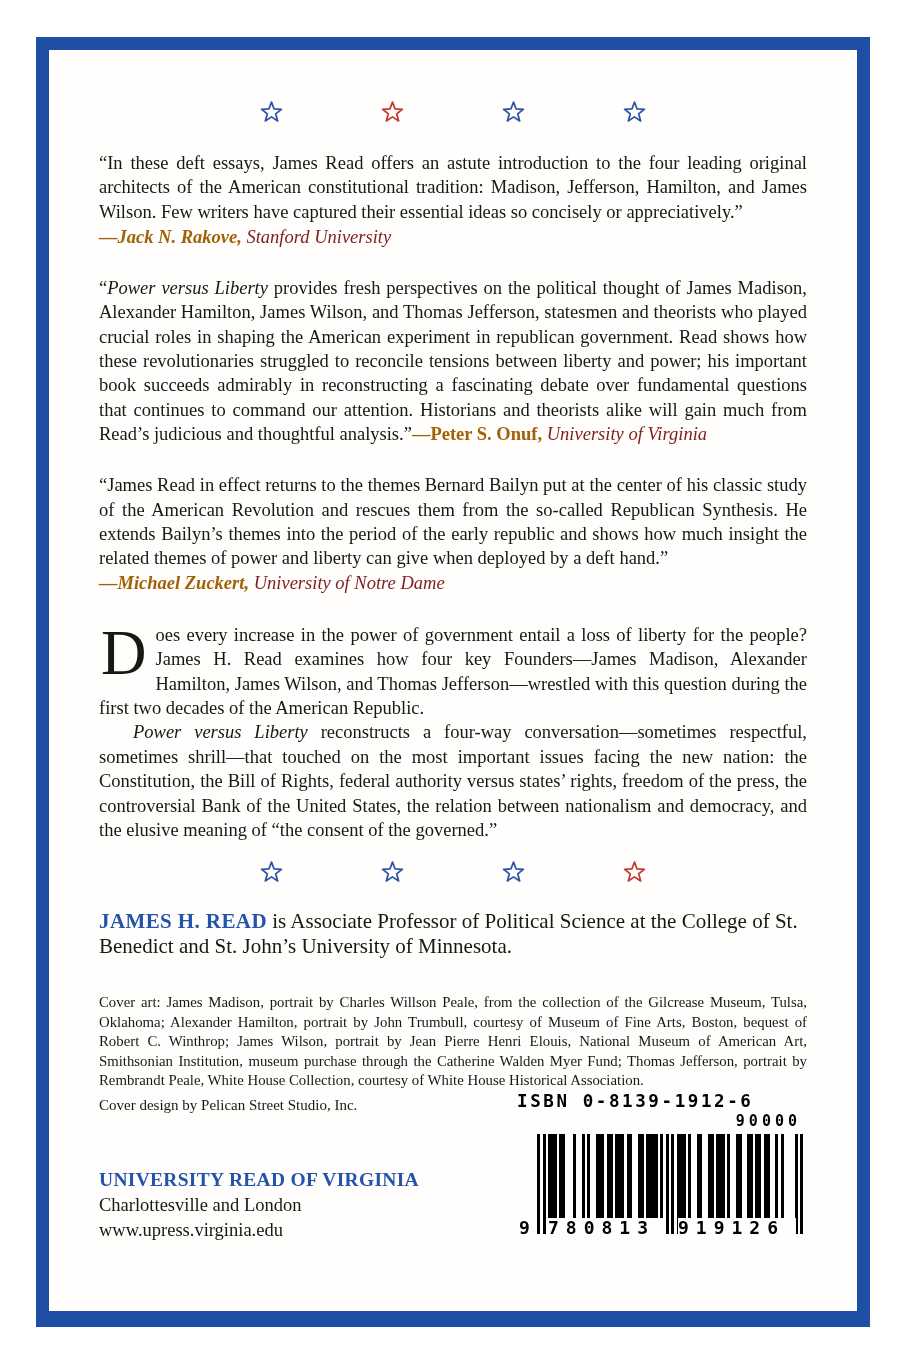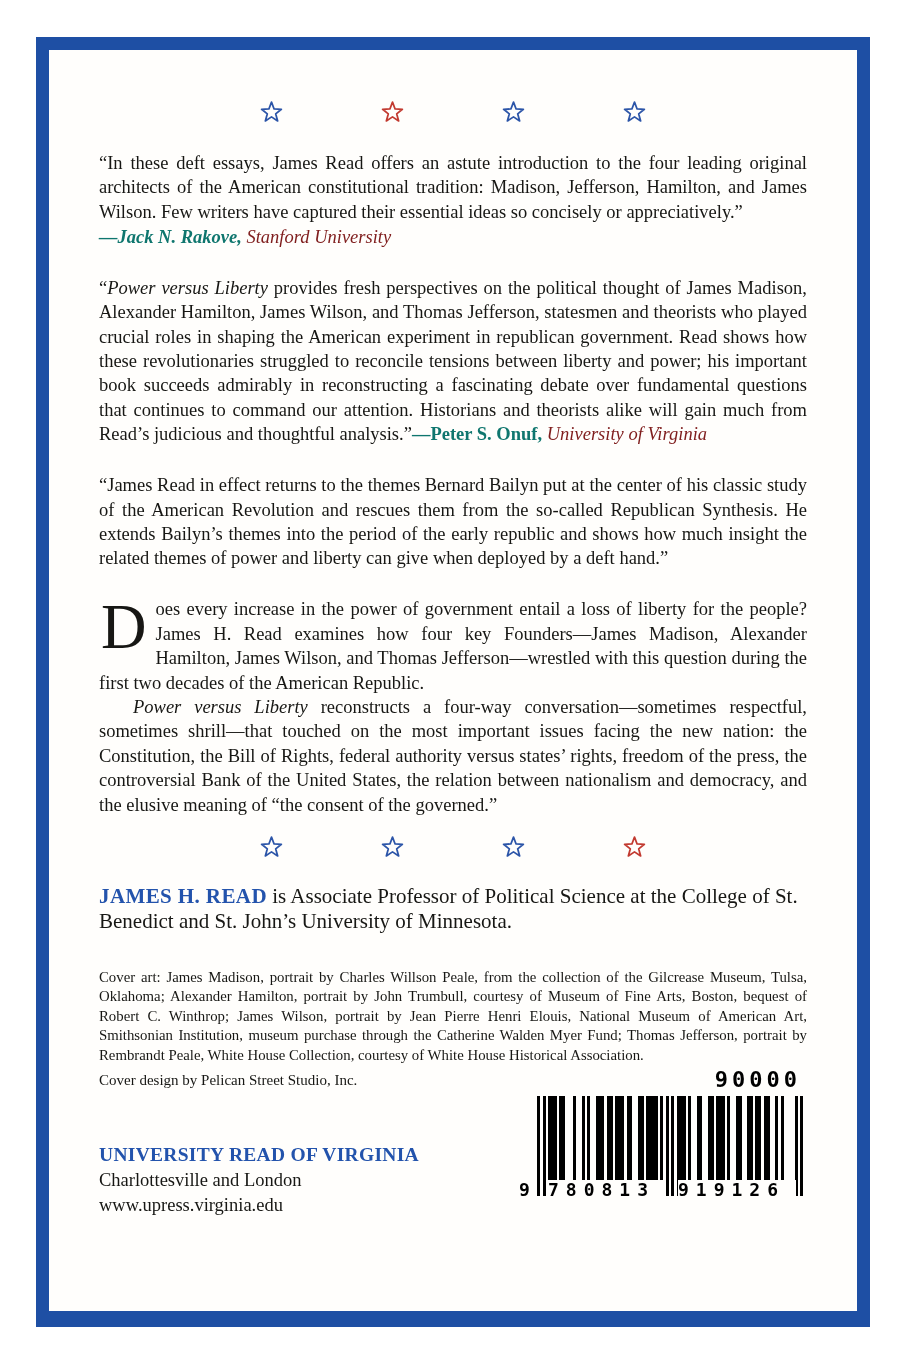--- a/index.html
+++ b/index.html
@@ -41,21 +41,21 @@
   .blurb { margin-bottom:27px; }
   .blurb-text {
     font-size:18.5px; line-height:24.3px;
     text-align:justify;
   }
   .attribution {
     font-size:18.5px; line-height:24.3px;
     color:#2c55a8; font-style:italic;
     margin-top:1px;
   }
-  .attr-name { font-weight:bold; color:#0f766e; }
+  .attr-name { font-weight:bold; color:#a16207; }
   .attr-affil { color:#7f1d1d; font-style:italic; }
 
   
   .description { margin-top:2px; }
   .description p {
     font-size:18.5px; line-height:24.4px;
     text-align:justify;
   }
   .drop-cap {
     float:left;
@@ -98,21 +98,21 @@
   
   .barcode-block { width:290px; }
   .isbn-label {
     font-family:"DejaVu Sans Mono", monospace;
     font-weight:bold; font-size:17.5px;
     letter-spacing:2.6px; white-space:nowrap;
     color:#000;
   }
   .price-code {
     font-family:"DejaVu Sans Mono", monospace;
-    font-weight:bold; font-size:22px;
+    font-weight:bold; font-size:15px;
     letter-spacing:4px; text-align:right;
     padding-right:6px; margin:1px 0 4px 0;
     color:#000;
   }
   .barcode { position:relative; height:102px; }
   .barcode-bars { position:absolute; left:20px; top:0; }
   .bc-digit {
     position:absolute; bottom:-1px;
     font-family:"DejaVu Sans Mono", monospace;
     font-weight:bold; font-size:18px; line-height:19px;
@@ -147,20 +147,21 @@
       <p class="blurb-text">“In these deft essays, James Read offers an astute introduction to the four leading original architects of the American constitutional tradition: Madison, Jefferson, Hamilton, and James Wilson. Few writers have captured their essential ideas so concisely or appreciatively.”</p>
       <p class="attribution"><span class="attr-name">—Jack N. Rakove,</span><span class="attr-affil"> Stanford University</span></p>
     </section>
 
     <section class="blurb">
       <p class="blurb-text"><span>“</span><em>Power versus Liberty</em><span> provides fresh perspectives on the political thought of James Madison, Alexander Hamilton, James Wilson, and Thomas Jefferson, statesmen and theorists who played crucial roles in shaping the American experiment in republican government. Read shows how these revolutionaries struggled to reconcile tensions between liberty and power; his important book succeeds admirably in reconstructing a fascinating debate over fundamental questions that continues to command our attention. Historians and theorists alike will gain much from Read’s judicious and thoughtful analysis.”</span><span class="attr-name">—Peter S. Onuf,</span><span class="attr-affil"> University of Virginia</span></p>
     </section>
 
     <section class="blurb">
       <p class="blurb-text">“James Read in effect returns to the themes Bernard Bailyn put at the center of his classic study of the American Revolution and rescues them from the so-called Republican Synthesis. He extends Bailyn’s themes into the period of the early republic and shows how much insight the related themes of power and liberty can give when deployed by a deft hand.”</p>
+      <p class="attribution"><span class="attr-name">—Michael Zuckert,</span><span class="attr-affil"> University of Notre Dame</span></p>
     </section>
 
     <section class="description">
       <p><span class="drop-cap">D</span><span>oes every increase in the power of government entail a loss of liberty for the people? James H. Read examines how four key Founders—James Madison, Alexander Hamilton, James Wilson, and Thomas Jefferson—wrestled with this question during the first two decades of the American Republic.</span></p>
       <p class="para2"><em>Power versus Liberty</em><span> reconstructs a four-way conversation—sometimes respectful, sometimes shrill—that touched on the most important issues facing the new nation: the Constitution, the Bill of Rights, federal authority versus states’ rights, freedom of the press, the controversial Bank of the United States, the relation between nationalism and democracy, and the elusive meaning of “the consent of the governed.”</span></p>
     </section>
 
     <div class="stars-row bottom">
         <svg class="star blue" viewBox="0 0 24 24">
           <polygon points="12,2 14.5,8.6 21.5,8.9 16,13.3 17.9,20.1 12,16.2 6.1,20.1 8,13.3 2.5,8.9 9.5,8.6"></polygon>
@@ -183,20 +184,21 @@
     <div class="bottom-row">
       <div class="bottom-left">
         <p class="design-credit">Cover design by Pelican Street Studio, Inc.</p>
         <div class="publisher">
           <p class="publisher-name">UNIVERSITY READ OF VIRGINIA</p>
           <p class="publisher-location">Charlottesville and London</p>
           <p class="publisher-website">www.upress.virginia.edu</p>
         </div>
       </div>
       <div class="barcode-block">
+        <p class="isbn-label">ISBN 0-8139-1912-6</p>
         <p class="price-code">90000</p>
         <div class="barcode">
           <div class="barcode-bars" id="barcode-bars"><svg width="266" height="100" viewBox="0 0 266 100" shape-rendering="crispEdges" fill="#000">
                 <rect x="0.00" y="0" width="2.92" height="100"></rect>
                 <rect x="5.60" y="0" width="2.92" height="100"></rect>
                 <rect x="11.20" y="0" width="2.92" height="100"></rect>
                 <rect x="14.00" y="0" width="2.92" height="100"></rect>
                 <rect x="16.80" y="0" width="2.92" height="100"></rect>
                 <rect x="22.40" y="0" width="2.92" height="100"></rect>
                 <rect x="25.20" y="0" width="2.92" height="100"></rect>

